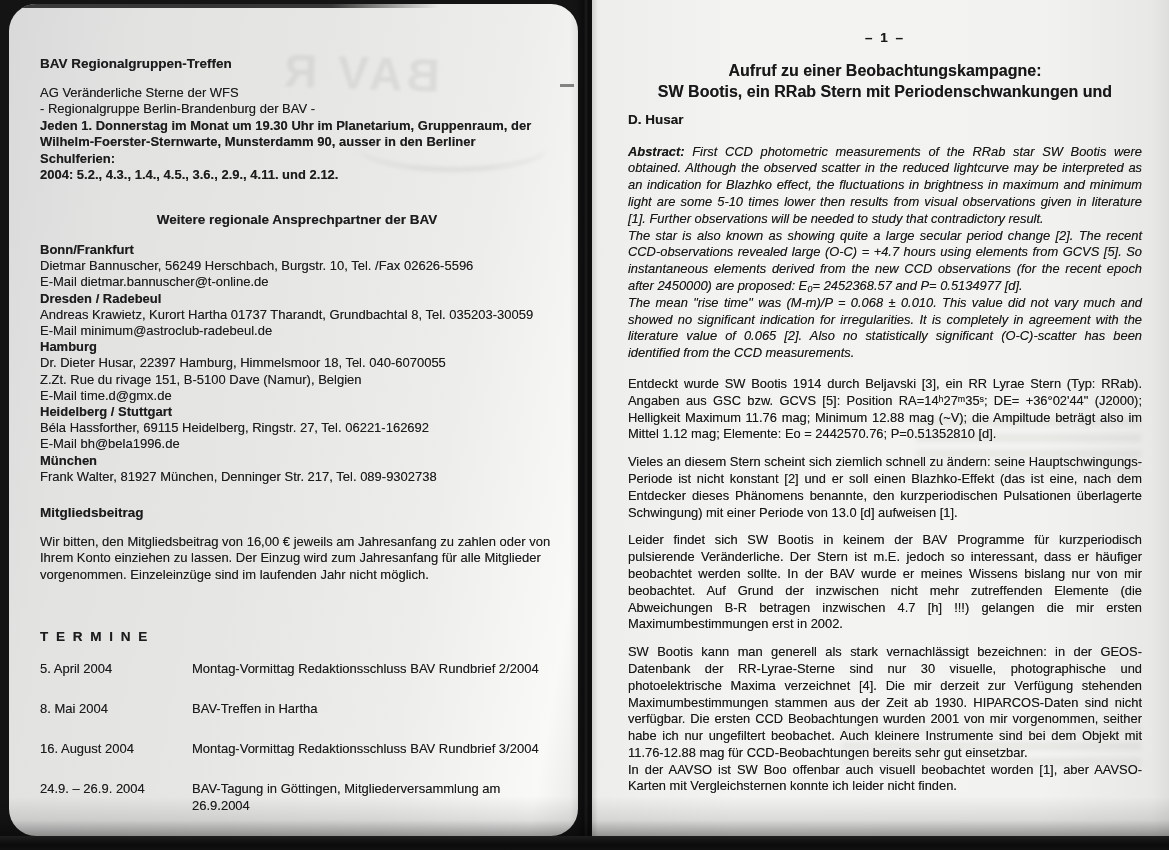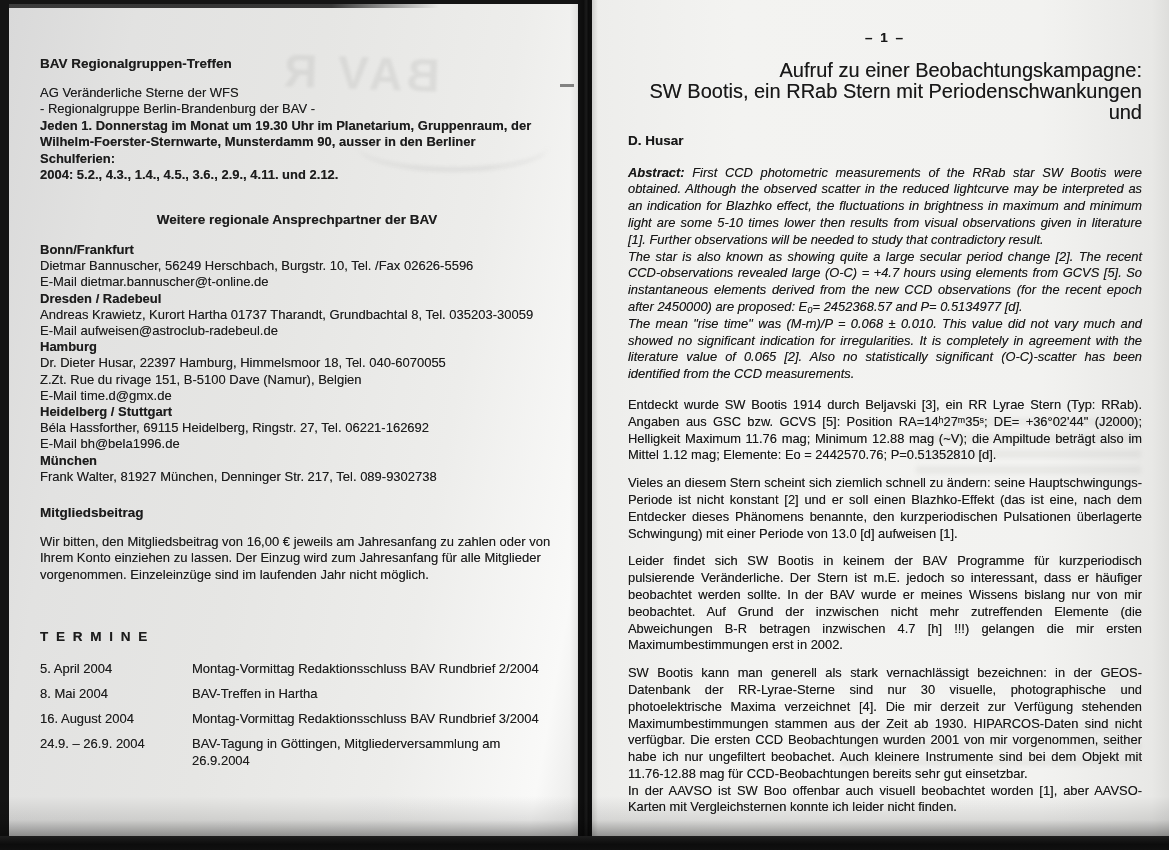--- a/index.html
+++ b/index.html
@@ -9,20 +9,21 @@
     overflow:hidden;
     position:relative;
     font-family:"Liberation Sans","DejaVu Sans",sans-serif;
     color:#1c1c1c;
   }
   
   .page{position:absolute;overflow:hidden;}
   .page-left{
     left:9px;top:4px;width:569px;height:832px;
     background:linear-gradient(100deg,#d9d9d9 0%,#e2e2e1 18%,#e6e6e4 45%,#ededeb 72%,#f9f9f8 93%,#e9e9e8 100%);
+    border-radius:27px;
   }
   .page-right{
     left:592px;top:0;width:577px;height:836px;
     background:linear-gradient(90deg,#ededeb 0%,#f3f3f1 25%,#f2f2f0 78%,#e8e8e6 97%,#dededc 100%);
   }
   .top-edge{
     position:absolute;top:0;left:0;width:430px;height:4px;
     background:linear-gradient(90deg,rgba(20,20,20,.8) 0%,rgba(35,35,35,.9) 45%,rgba(25,25,25,.85) 75%,rgba(25,25,25,0) 100%);
   }
   .gutter{
@@ -73,33 +74,33 @@
   .lp-meeting{margin-top:0;font-weight:bold;}
   .lp-contacts-h{margin-top:28px;text-align:center;}
   .lp-contacts{margin-top:14px;line-height:16.2px;}
   .contact-city{font-weight:bold;}
   .lp-membership-h{margin-top:20px;}
   .lp-membership{margin-top:12px;}
   .lp-termine-h{margin-top:46px;font-weight:bold;letter-spacing:2px;font-size:13.5px;}
   .lp-termine{
     margin-top:14px;
     display:grid;grid-template-columns:152px auto;
-    row-gap:8px;line-height:17px;
+    row-gap:23px;line-height:17px;
   }
   .u-mail{border-bottom:1px solid #2a2a2a;}
   
   .rp-content{
     position:absolute;inset:0;
     padding:30px 27px 0 36px;
     font-size:12.9px;line-height:16.8px;
     color:#181818;
     text-shadow:0 0 .4px rgba(10,10,10,.5);
   }
   .rp-pagenum{text-align:center;font-weight:bold;font-size:13.5px;letter-spacing:2px;}
-  .rp-title{margin-top:13px;text-align:right;font-weight:normal;font-size:20px;line-height:21px;}
+  .rp-title{margin-top:13px;text-align:center;font-weight:bold;font-size:16px;line-height:21px;}
   .rp-author{margin-top:10px;text-align:left;font-weight:bold;font-size:13.5px;}
   .rp-abstract{margin-top:15px;font-style:italic;}
   .abs-par{margin:0;text-align:justify;}
   .abs-label{font-weight:bold;}
   .de-par{margin:11px 0 0 0;text-align:justify;}
   .de-par.no-gap{margin-top:0;}
 </style>
 </head>
 <body>
 
@@ -128,21 +129,21 @@
 
       <div class="lp-contacts">
         <div>
           <div class="contact-city">Bonn/Frankfurt</div>
           <div>Dietmar Bannuscher, 56249 Herschbach, Burgstr. 10, Tel. /Fax 02626-5596</div>
           <div>E-Mail dietmar.bannuscher@t-online.de</div>
         </div>
         <div>
           <div class="contact-city">Dresden / Radebeul</div>
           <div>Andreas Krawietz, Kurort Hartha 01737 Tharandt, Grundbachtal 8, Tel. 035203-30059</div>
-          <div>E-Mail aufweisen@astroclub-radebeul.de</div>
+          <div>E-Mail minimum@astroclub-radebeul.de</div>
         </div>
         <div>
           <div class="contact-city">Hamburg</div>
           <div>Dr. Dieter Husar, 22397 Hamburg, Himmelsmoor 18, Tel. 040-6070055</div>
           <div>Z.Zt. Rue du rivage 151, B-5100 Dave (Namur), Belgien</div>
           <div>E-Mail time.d@gmx.de</div>
         </div>
         <div>
           <div class="contact-city">Heidelberg / Stuttgart</div>
           <div>Béla Hassforther, 69115 Heidelberg, Ringstr. 27, Tel. 06221-162692</div>

